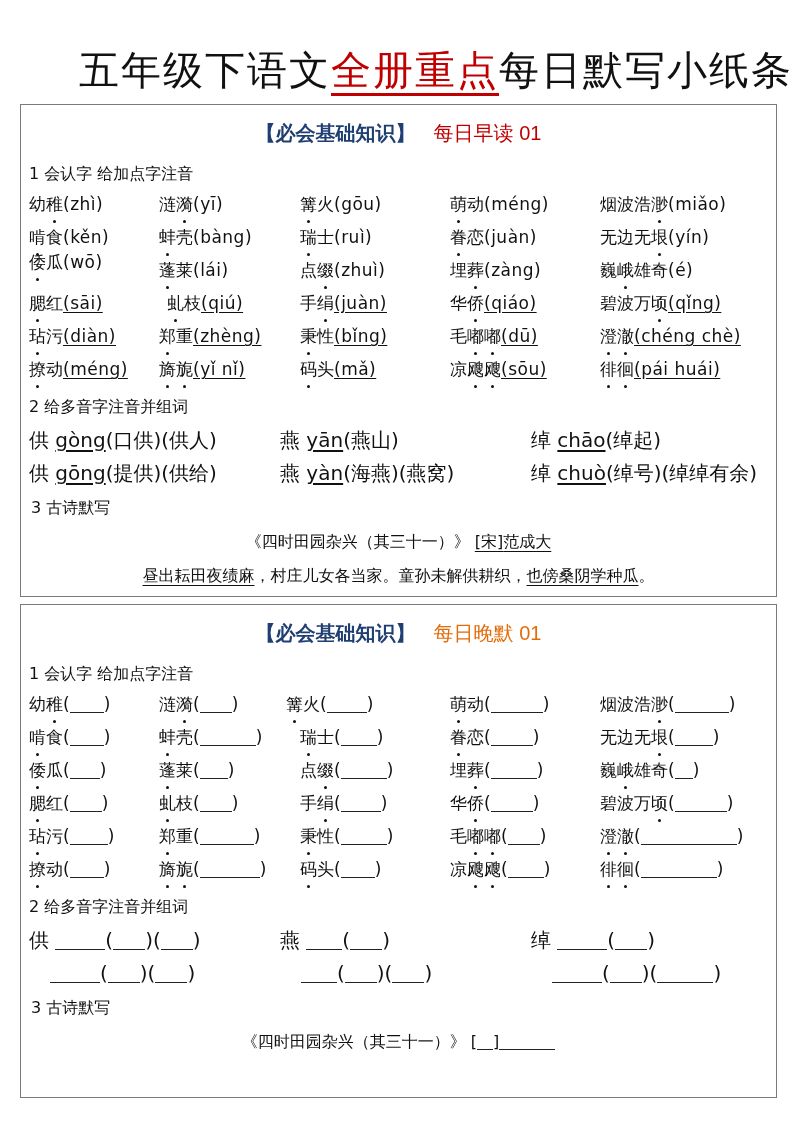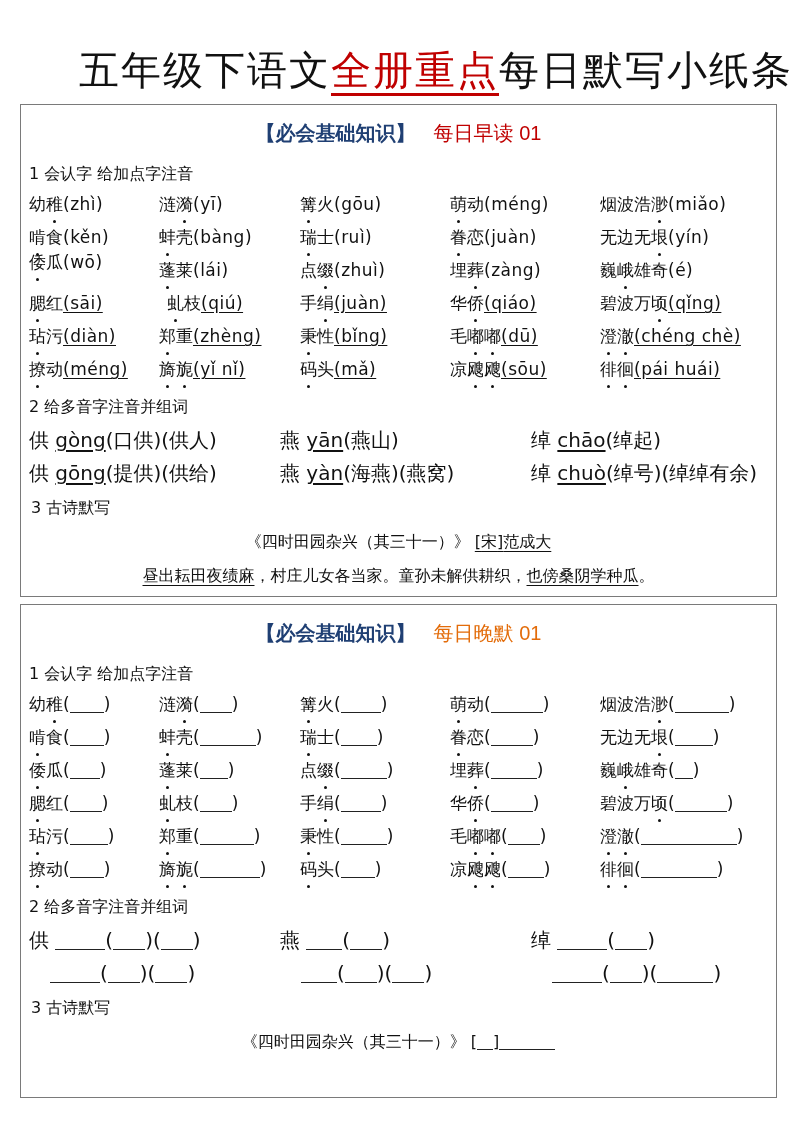--- a/index.html
+++ b/index.html
@@ -142,21 +142,21 @@
 <div class="card bottom">
   <div class="card-head">
     <span class="kn">【必会基础知识】</span><span class="daily orange">每日晚默 01</span>
   </div>
 
   <div class="sec-label" style="top:58px">1 会认字 给加点字注音</div>
 
   <div id="e-words">
       <div class="cell" style="left: 8px; top: 84px;"><span class="word"><span>幼</span><span class="dot">稚</span></span>(<span class="blank" style="width: 34px;"></span>)</div>
       <div class="cell" style="left: 138px; top: 84px;"><span class="word"><span>涟</span><span class="dot">漪</span></span>(<span class="blank" style="width: 32px;"></span>)</div>
-      <div class="cell" style="left: 279px; top: 84px;"><span class="word"><span class="dot">篝</span><span>火</span></span>(<span class="blank" style="width: 40px;"></span>)</div>
+      <div class="cell" style="left: 265px; top: 84px;"><span class="word"><span class="dot">篝</span><span>火</span></span>(<span class="blank" style="width: 40px;"></span>)</div>
       <div class="cell" style="left: 429px; top: 84px;"><span class="word"><span class="dot">萌</span><span>动</span></span>(<span class="blank" style="width: 52px;"></span>)</div>
       <div class="cell" style="left: 579px; top: 84px;"><span class="word"><span>烟</span><span>波</span><span>浩</span><span class="dot">渺</span></span>(<span class="blank" style="width: 54px;"></span>)</div>
       <div class="cell" style="left: 8px; top: 117px;"><span class="word"><span class="dot">啃</span><span>食</span></span>(<span class="blank" style="width: 34px;"></span>)</div>
       <div class="cell" style="left: 138px; top: 117px;"><span class="word"><span class="dot">蚌</span><span>壳</span></span>(<span class="blank" style="width: 56px;"></span>)</div>
       <div class="cell" style="left: 279px; top: 117px;"><span class="word"><span class="dot">瑞</span><span>士</span></span>(<span class="blank" style="width: 36px;"></span>)</div>
       <div class="cell" style="left: 429px; top: 117px;"><span class="word"><span class="dot">眷</span><span>恋</span></span>(<span class="blank" style="width: 42px;"></span>)</div>
       <div class="cell" style="left: 579px; top: 117px;"><span class="word"><span>无</span><span>边</span><span>无</span><span class="dot">垠</span></span>(<span class="blank" style="width: 38px;"></span>)</div>
       <div class="cell" style="left: 8px; top: 150px;"><span class="word"><span class="dot">倭</span><span>瓜</span></span>(<span class="blank" style="width: 30px;"></span>)</div>
       <div class="cell" style="left: 138px; top: 150px;"><span class="word"><span class="dot">蓬</span><span>莱</span></span>(<span class="blank" style="width: 28px;"></span>)</div>
       <div class="cell" style="left: 279px; top: 150px;"><span class="word"><span>点</span><span class="dot">缀</span></span>(<span class="blank" style="width: 46px;"></span>)</div>

